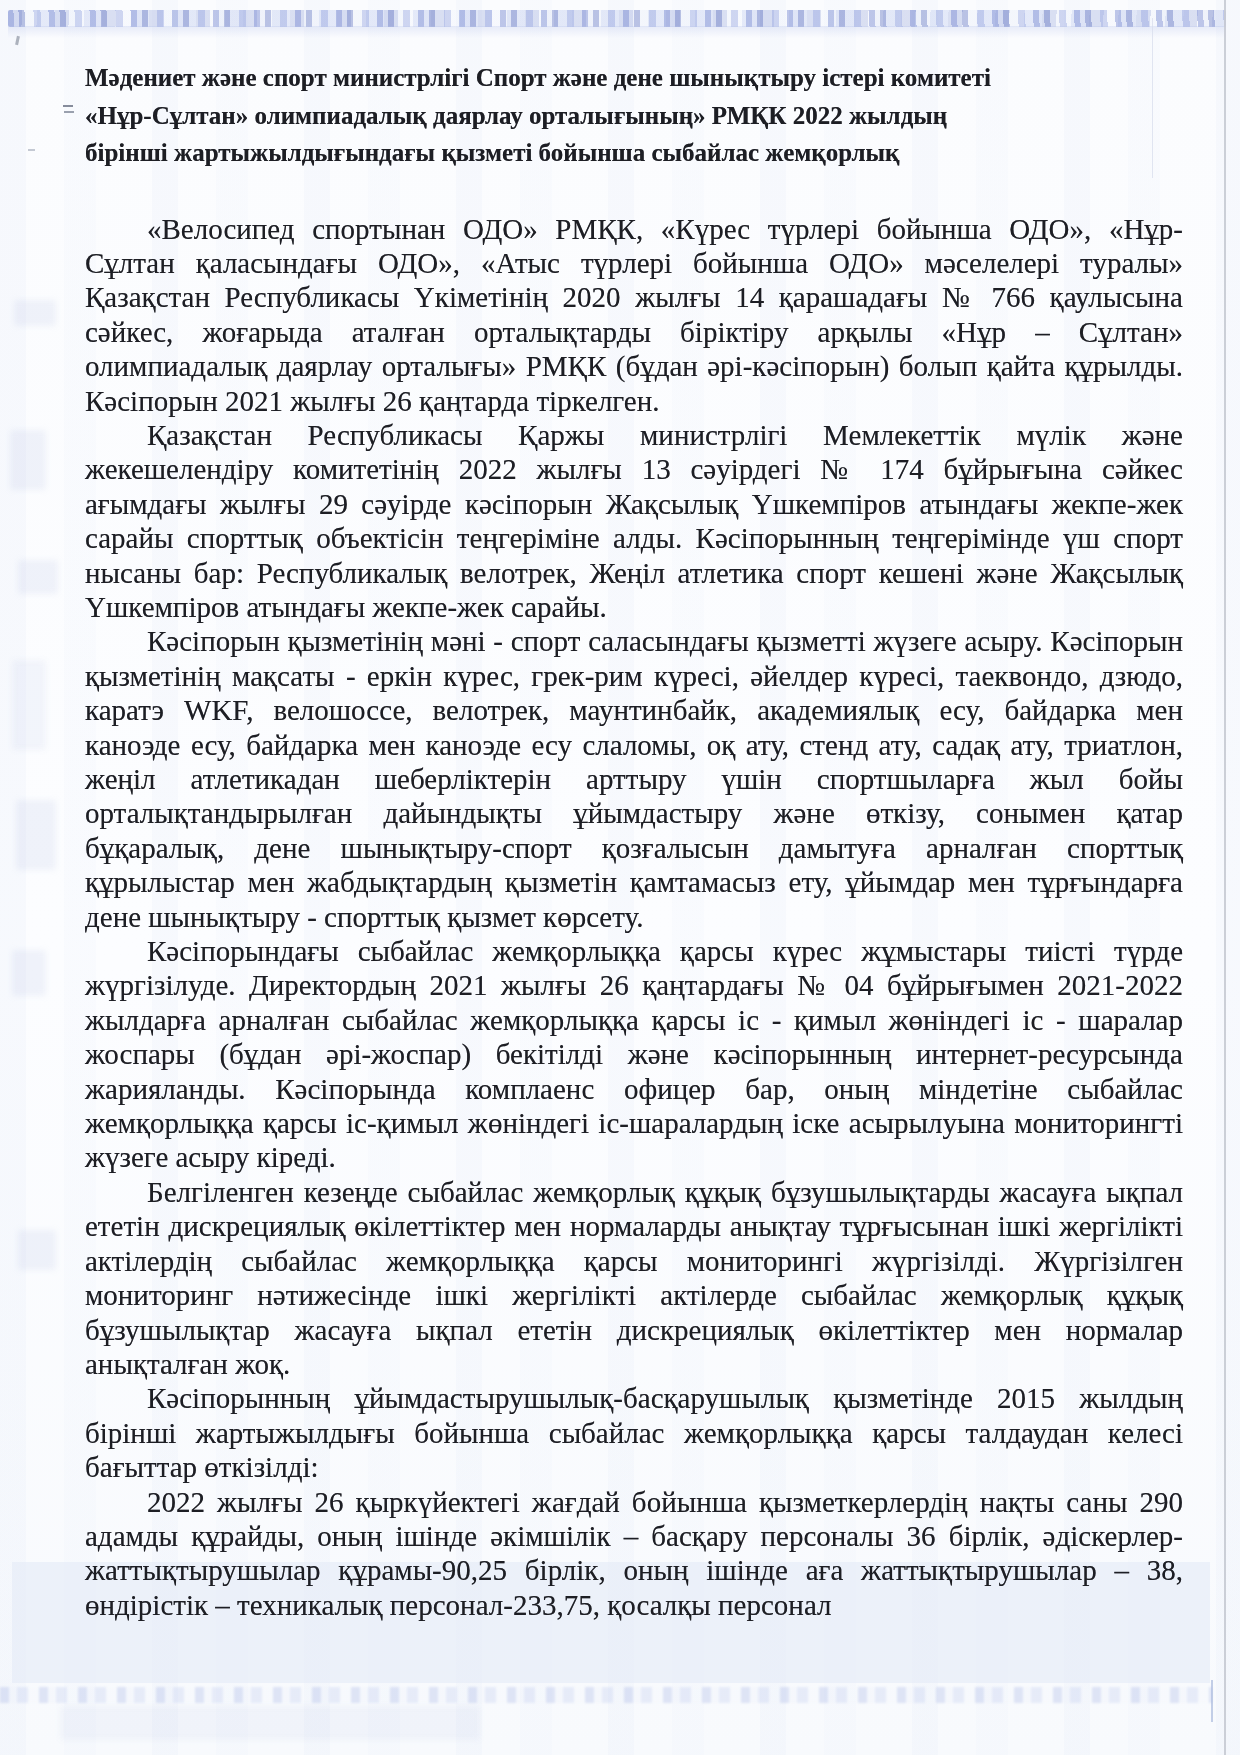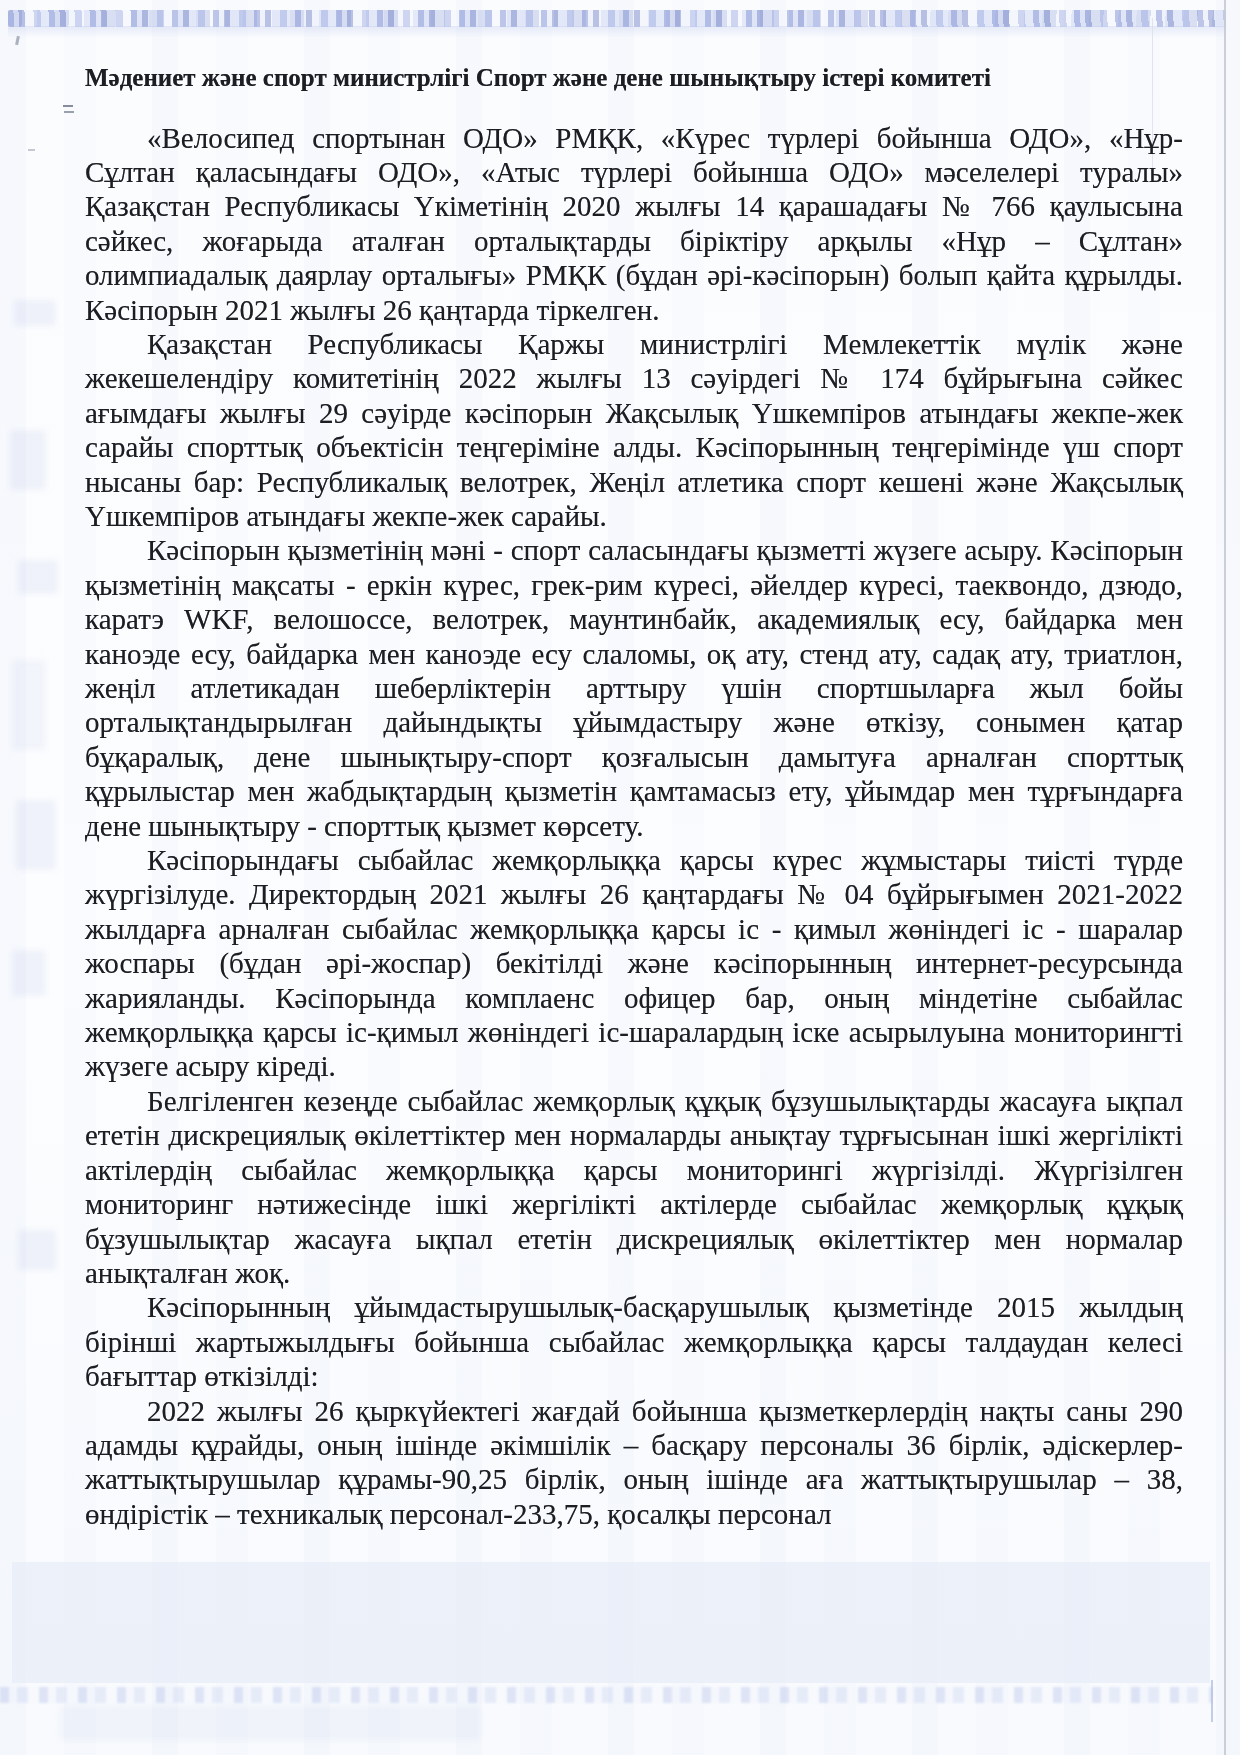--- a/index.html
+++ b/index.html
@@ -96,21 +96,21 @@
   .g8 { left: 60px; top: 1706px; width: 420px; height: 34px; opacity: .7; }
 
   
   .content { position: absolute; left: 85px; top: 59px; width: 1098px; z-index: 3; }
   .title {
     font-weight: bold; font-size: 25px; line-height: 37.5px;
     text-align: left;
     text-shadow: 0 0 .6px rgba(18,20,28,0.6);
   }
   .title-line { white-space: nowrap; }
-  .body-text { margin-top: 24px; }
+  .body-text { margin-top: 40px; }
   p.para {
     margin: 0;
     font-size: 29px; line-height: 34.4px;
     text-align: justify; text-indent: 62px;
     text-shadow: 0 0 .5px rgba(18,20,28,0.55);
   }
 </style>
 </head>
 <body>
 
@@ -131,20 +131,22 @@
   <div class="ghost g3"></div>
   <div class="ghost g4"></div>
   <div class="ghost g5"></div>
   <div class="ghost g6"></div>
   <div class="ghost g7"></div>
   <div class="ghost g8"></div>
 
   <div class="content">
     <div class="title">
       <div class="title-line">Мәдениет және спорт министрлігі Спорт және дене шынықтыру істері комитеті</div>
+      <div class="title-line">«Нұр-Сұлтан» олимпиадалық даярлау орталығының» РМҚК 2022 жылдың</div>
+      <div class="title-line">бірінші жартыжылдығындағы қызметі бойынша сыбайлас жемқорлық</div>
     </div>
     <div class="body-text">
       <p class="para">«Велосипед спортынан ОДО» РМҚК, «Күрес түрлері бойынша ОДО», «Нұр-Сұлтан қаласындағы ОДО», «Атыс түрлері бойынша ОДО» мәселелері туралы» Қазақстан Республикасы Үкіметінің 2020 жылғы 14 қарашадағы № 766 қаулысына сәйкес, жоғарыда аталған орталықтарды біріктіру арқылы «Нұр – Сұлтан» олимпиадалық даярлау орталығы» РМҚК (бұдан әрі-кәсіпорын) болып қайта құрылды. Кәсіпорын 2021 жылғы 26 қаңтарда тіркелген.</p>
       <p class="para">Қазақстан Республикасы Қаржы министрлігі Мемлекеттік мүлік және жекешелендіру комитетінің 2022 жылғы 13 сәуірдегі № 174 бұйрығына сәйкес ағымдағы жылғы 29 сәуірде кәсіпорын Жақсылық Үшкемпіров атындағы жекпе-жек сарайы спорттық объектісін теңгеріміне алды. Кәсіпорынның теңгерімінде үш спорт нысаны бар: Республикалық велотрек, Жеңіл атлетика спорт кешені және Жақсылық Үшкемпіров атындағы жекпе-жек сарайы.</p>
       <p class="para">Кәсіпорын қызметінің мәні - спорт саласындағы қызметті жүзеге асыру. Кәсіпорын қызметінің мақсаты - еркін күрес, грек-рим күресі, әйелдер күресі, таеквондо, дзюдо, каратэ WKF, велошоссе, велотрек, маунтинбайк, академиялық есу, байдарка мен каноэде есу, байдарка мен каноэде есу слаломы, оқ ату, стенд ату, садақ ату, триатлон, жеңіл атлетикадан шеберліктерін арттыру үшін спортшыларға жыл бойы орталықтандырылған дайындықты ұйымдастыру және өткізу, сонымен қатар бұқаралық, дене шынықтыру-спорт қозғалысын дамытуға арналған спорттық құрылыстар мен жабдықтардың қызметін қамтамасыз ету, ұйымдар мен тұрғындарға дене шынықтыру - спорттық қызмет көрсету.</p>
       <p class="para">Кәсіпорындағы сыбайлас жемқорлыққа қарсы күрес жұмыстары тиісті түрде жүргізілуде. Директордың 2021 жылғы 26 қаңтардағы № 04 бұйрығымен 2021-2022 жылдарға арналған сыбайлас жемқорлыққа қарсы іс - қимыл жөніндегі іс - шаралар жоспары (бұдан әрі-жоспар) бекітілді және кәсіпорынның интернет-ресурсында жарияланды. Кәсіпорында комплаенс офицер бар, оның міндетіне сыбайлас жемқорлыққа қарсы іс-қимыл жөніндегі іс-шаралардың іске асырылуына мониторингті жүзеге асыру кіреді.</p>
       <p class="para">Белгіленген кезеңде сыбайлас жемқорлық құқық бұзушылықтарды жасауға ықпал ететін дискрециялық өкілеттіктер мен нормаларды анықтау тұрғысынан ішкі жергілікті актілердің сыбайлас жемқорлыққа қарсы мониторингі жүргізілді. Жүргізілген мониторинг нәтижесінде ішкі жергілікті актілерде сыбайлас жемқорлық құқық бұзушылықтар жасауға ықпал ететін дискрециялық өкілеттіктер мен нормалар анықталған жоқ.</p>
       <p class="para">Кәсіпорынның ұйымдастырушылық-басқарушылық қызметінде 2015 жылдың бірінші жартыжылдығы бойынша сыбайлас жемқорлыққа қарсы талдаудан келесі бағыттар өткізілді:</p>
       <p class="para">2022 жылғы 26 қыркүйектегі жағдай бойынша қызметкерлердің нақты саны 290 адамды құрайды, оның ішінде әкімшілік – басқару персоналы 36 бірлік, әдіскерлер-жаттықтырушылар құрамы-90,25 бірлік, оның ішінде аға жаттықтырушылар – 38, өндірістік – техникалық персонал-233,75, қосалқы персонал</p>
     </div>

